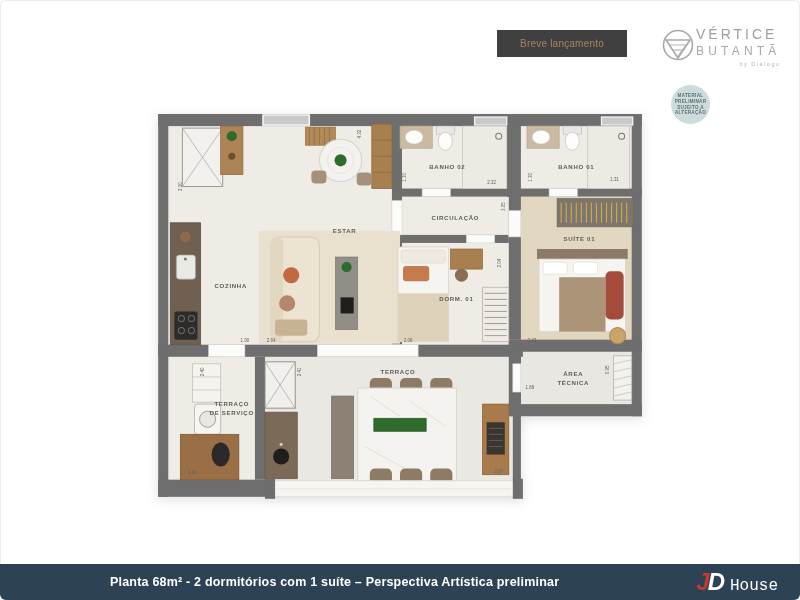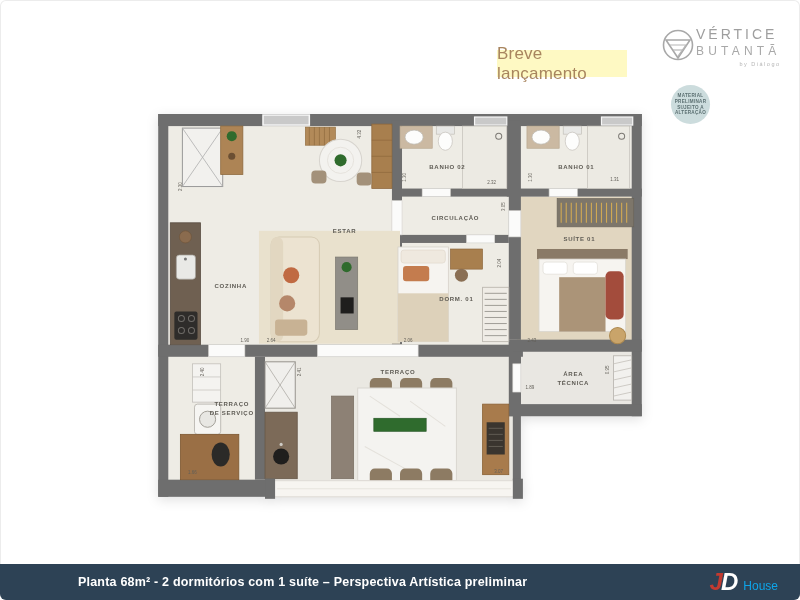--- a/index.html
+++ b/index.html
@@ -4,22 +4,22 @@
 <style>
   html,body{margin:0;padding:0;}
   body{
     width:800px;height:600px;position:relative;background:#ffffff;
     font-family:"Liberation Sans",sans-serif;overflow:hidden;
     box-shadow:inset 0 0 0 1px #ececec;border-radius:6px;
   }
   
   .launch-badge{
     position:absolute;left:497px;top:30px;width:130px;height:27px;
-    background:#fef9c3;color:#a8855e;font-size:17px;
-    display:flex;align-items:center;justify-content:center;letter-spacing:.2px;margin-top:20px;
+    background:#404040;color:#a8855e;font-size:10px;
+    display:flex;align-items:center;justify-content:center;letter-spacing:.2px;
   }
   .brand{position:absolute;left:660px;top:26px;width:122px;display:flex;}
   .brand-icon{width:36px;height:36px;flex:0 0 auto;margin-top:2px;}
   .brand-text{color:#a2a2a2;}
   .brand-line1{font-size:14px;letter-spacing:3px;font-weight:400;color:#9e9e9e;}
   .brand-line2{font-size:12px;letter-spacing:4.2px;margin-top:2px;color:#a8a8a8;}
   .brand-line3{font-size:5.5px;letter-spacing:1.5px;margin-top:3px;text-align:right;color:#b5b5b5;}
   .disc-badge{
     position:absolute;left:671px;top:85px;width:39px;height:39px;border-radius:50%;
     background:#ccdcdd;color:#5a6e70;font-size:4.6px;font-weight:bold;
@@ -31,26 +31,26 @@
     position:absolute;left:158px;top:114px;width:484px;height:408px;
     filter:drop-shadow(0 3px 6px rgba(0,0,0,.12));
   }
   .room-label{font:600 6px "Liberation Sans",sans-serif;fill:#5e5b54;letter-spacing:.7px;text-anchor:middle;}
   .dim-label{font:4.5px "Liberation Sans",sans-serif;fill:#625f58;text-anchor:middle;}
   
   .footer-bar{
     position:absolute;left:0;bottom:0;width:800px;height:36px;background:#2d4255;
     display:flex;align-items:center;
   }
-  .caption{color:#ffffff;font-size:12.5px;font-weight:600;margin-left:78px;letter-spacing:.2px;}
+  .caption{color:#ffffff;font-size:12.5px;font-weight:600;margin-left:110px;letter-spacing:.2px;}
   .jd-logo{position:absolute;right:22px;display:flex;align-items:baseline;}
   .jd-mono{font-weight:700;font-size:24px;letter-spacing:-2px;font-style:italic;}
   .jd-j{color:#c23a30;}
   .jd-d{color:#ffffff;}
-  .jd-house{color:#0ea5e9;font-size:12px;margin-left:7px;font-weight:400;}
+  .jd-house{color:#ffffff;font-size:16px;margin-left:7px;font-weight:400;font-family:Liberation Mono, monospace;}
 </style>
 </head>
 <body>
 
 <div class="launch-badge">Breve lançamento</div>
 
 <div class="brand">
   <svg class="brand-icon" viewBox="0 0 36 36">
     <circle cx="18" cy="17" r="14.5" fill="none" stroke="#a8a8a8" stroke-width="1.6"></circle>
     <path d="M6,12 L30,12 L18,30 Z" fill="none" stroke="#a8a8a8" stroke-width="1.6"></path>

